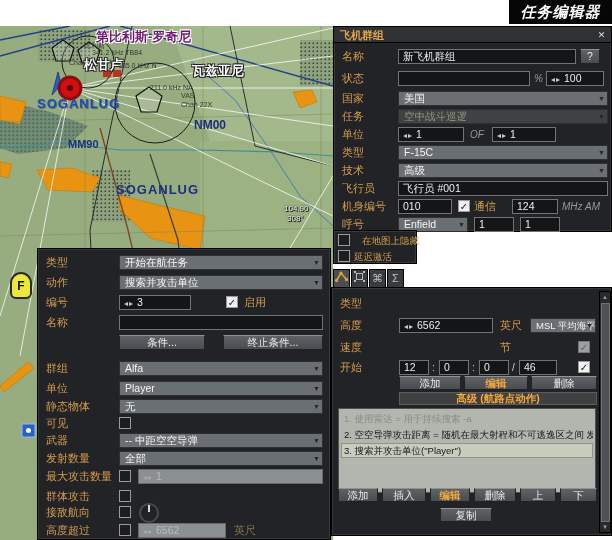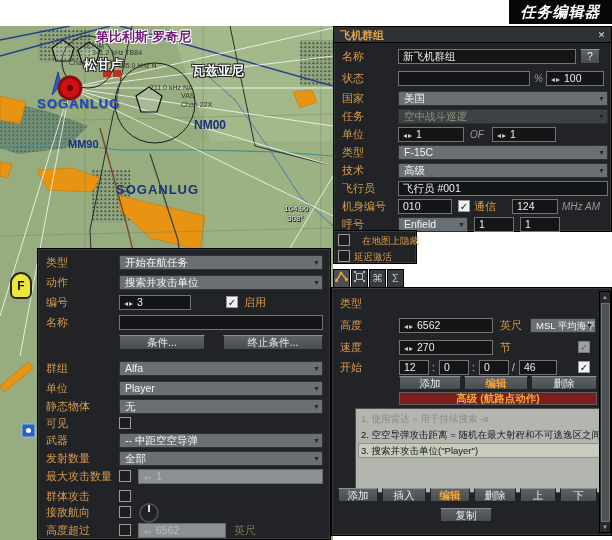--- a/index.html
+++ b/index.html
@@ -47,21 +47,21 @@
   .dd-dis { background:#3e4245; color:#8f947c; }
   .spin { position:absolute; height:15px; background:#131517; border:1px solid #737373; color:#ececec;
           font-size:10.5px; line-height:13px; padding:0 4px; white-space:nowrap; overflow:hidden; }
   .spin .sa { color:#c9c9c9; font-size:8px; margin-right:1px; }
   .spin-dis { background:#8b9093; border-color:#6a6a6a; color:#b9bdbf; }
   .spin-dis .sa { color:#a6aaac; }
   .btn { position:absolute; height:14px; background:linear-gradient(#5e6266,#494d50); border:1px solid #222;
          border-top-color:#8d9194; color:#e9e9e9; font-size:10.5px; line-height:12px; text-align:center;
          cursor:pointer; white-space:nowrap; overflow:hidden; }
   .btn-hl { color:#f2a93c; font-weight:bold; }
-  .btn-adv { background:#7f1d1d; color:#f2a93c; border:1px solid #5a5e61; font-weight:bold; }
+  .btn-adv { background:#404040; color:#f2a93c; border:1px solid #5a5e61; font-weight:bold; }
   .cb { position:absolute; width:12px; height:12px; background:#1b1d1f; border:1px solid #9a9a9a;
         font-size:10px; line-height:11px; text-align:center; color:#111; cursor:pointer; }
   .cb-on { background:#f1f1f1; }
   .cb-dis { background:#9ca0a2; color:#5c6062; border-color:#777; }
   .sep { position:absolute; color:#cfcfcf; font-size:10px; line-height:15px; }
   .knob { position:absolute; width:20px; height:20px; border-radius:50%; background:#202224;
           border:2px solid #474b4e; cursor:pointer; }
   .knob::after { content:""; position:absolute; left:7px; top:0; width:2px; height:7px; background:#dcdcdc; }
 
   
@@ -274,41 +274,40 @@
   <div class="panel" style="left:331px;top:287px;width:281px;height:249px;overflow:hidden">
 
     <div class="lbl" style="left:8px;top:8px">类型</div>
 
     <div class="lbl" style="left:8px;top:30px">高度</div>
     <div class="spin" style="left:67px;top:30px;width:94px"><span class="sa">◂</span><span class="sa">▸</span> <span>6562</span></div>
     <div class="lbl" style="left:168px;top:30px">英尺</div>
     <div class="dd" style="left:198px;top:30px;width:66px;font-size:9.5px"><span>MSL 平均海平面</span><span class="arr">▼</span></div>
 
     <div class="lbl" style="left:8px;top:52px">速度</div>
-    <div class="spin" style="left:67px;top:52px;width:94px"><span class="sa">◂</span><span class="sa">▸</span> <span>270</span></div>
     <div class="lbl" style="left:168px;top:52px">节</div>
     <div class="cb cb-dis" style="left:246px;top:53px">✓</div>
 
     <div class="lbl" style="left:8px;top:72px">开始</div>
     <div class="inp" style="left:67px;top:72px;width:30px">12</div>
     <div class="sep" style="left:100px;top:72px">:</div>
     <div class="inp" style="left:107px;top:72px;width:30px">0</div>
     <div class="sep" style="left:140px;top:72px">:</div>
     <div class="inp" style="left:147px;top:72px;width:30px">0</div>
     <div class="sep" style="left:180px;top:72px">/</div>
     <div class="inp" style="left:187px;top:72px;width:38px">46</div>
     <div class="cb cb-on" style="left:246px;top:73px">✓</div>
 
     <div class="btn" style="left:67px;top:88px;width:62px">添加</div>
     <div class="btn btn-hl" style="left:132px;top:88px;width:64px">编辑</div>
     <div class="btn" style="left:199px;top:88px;width:66px">删除</div>
 
     <div class="btn btn-adv" style="left:67px;top:104px;width:198px;height:13px;line-height:11px">高级 (航路点动作)</div>
 
-    <div class="list" style="left:23px;top:120px;width:258px;height:85px">
+    <div class="list" style="left:6px;top:120px;width:258px;height:85px">
       <div class="li li-dis" style="top:2px">1. 使用雷达 = 用于持续搜索 -a</div>
       <div class="li" style="top:18px">2. 空空导弹攻击距离 = 随机在最大射程和不可逃逸区之间 发射</div>
       <div class="li li-sel" style="top:34px">3. 搜索并攻击单位("Player")</div>
     </div>
 
     <div class="btn" style="left:6px;top:200px;width:40px">添加</div>
     <div class="btn" style="left:50px;top:200px;width:44px">插入</div>
     <div class="btn btn-hl" style="left:98px;top:200px;width:40px">编辑</div>
     <div class="btn" style="left:142px;top:200px;width:42px">删除</div>
     <div class="btn" style="left:188px;top:200px;width:36px">上</div>

